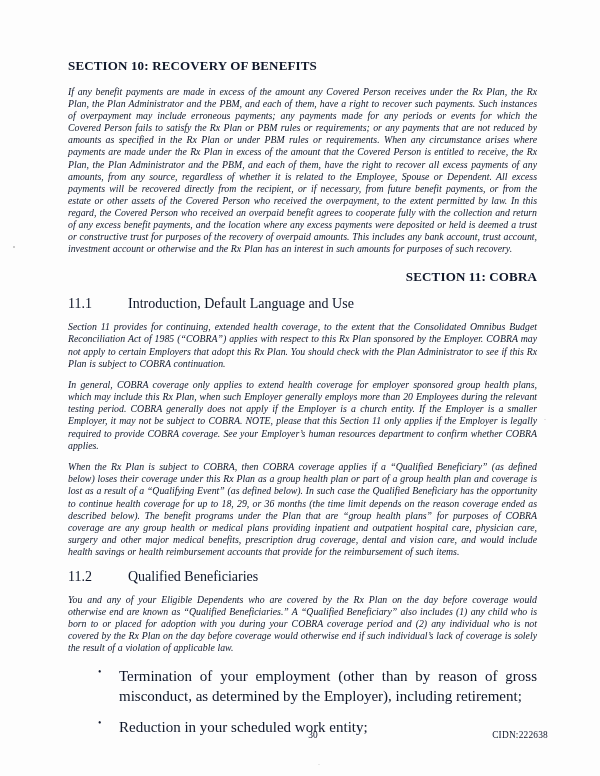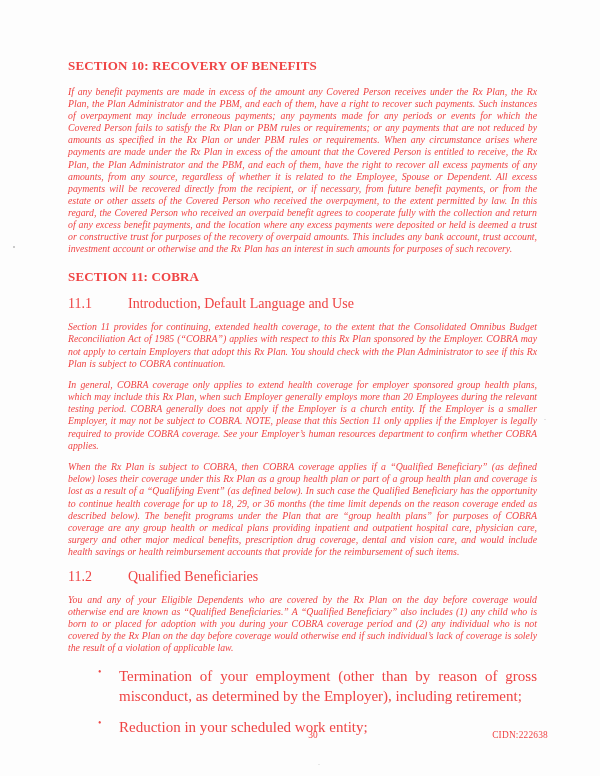--- a/index.html
+++ b/index.html
@@ -11,33 +11,34 @@
     width: 600px;
     height: 776px;
     overflow: hidden;
   }
   .page {
     position: relative;
     width: 600px;
     height: 776px;
     box-sizing: border-box;
     background: #fdfdfd;
-    color: #ef4444;
+    color: #0f172a;
     font-family: "Liberation Serif", serif;
     padding: 58px 63px 0 68px;
   }
   .sec-heading {
     font-size: 13px;
     line-height: 16px;
     font-weight: bold;
     letter-spacing: 0.15px;
     margin: 0 0 12px 0;
   }
   .sec-heading.second {
     margin-top: 14px;
+    text-align: right;
   }
   .body-par {
     font-size: 9.8px;
     line-height: 12.1px;
     text-align: justify;
     margin: 0 0 9.5px 0;
     word-spacing: 0.3px;
     font-style: italic;
   }
   .sub-heading {

